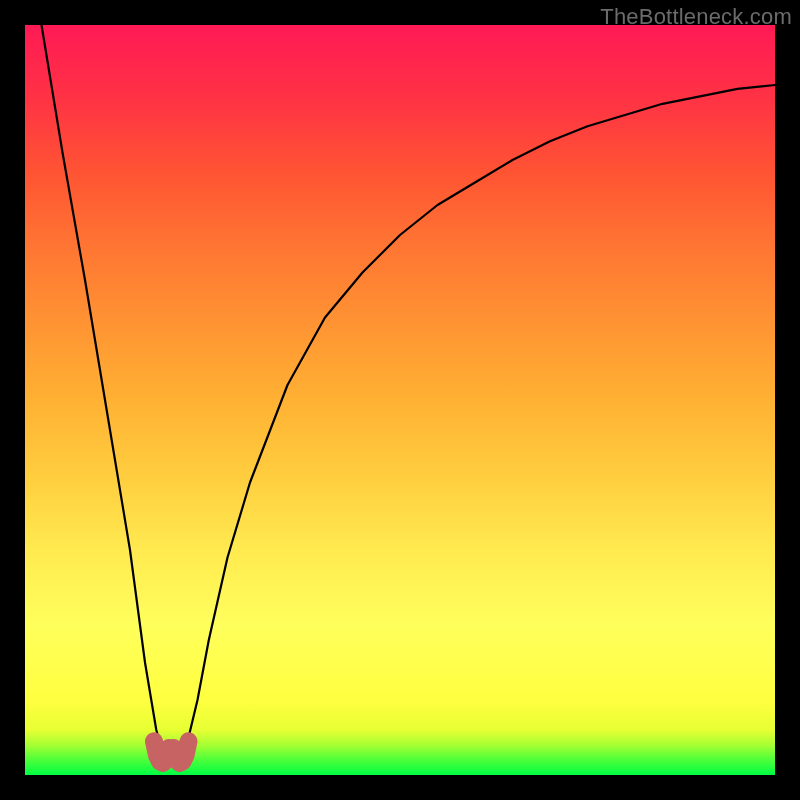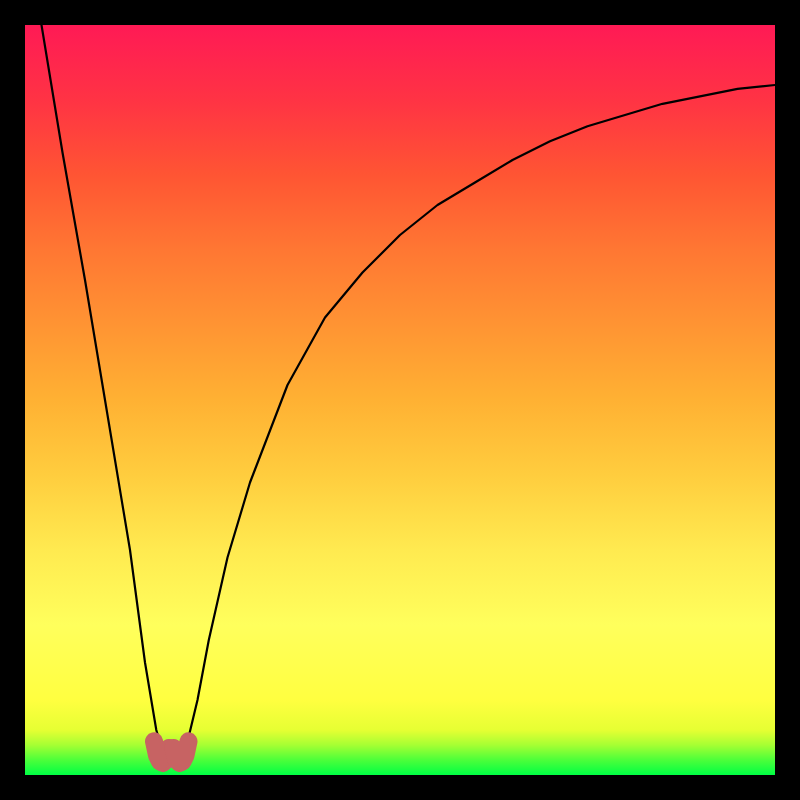--- a/index.html
+++ b/index.html
@@ -62,13 +62,14 @@
 <body>
 
 <div class="frame">
   <div class="plot-area">
     <svg class="curve-svg" viewBox="0 0 750 750" preserveAspectRatio="none">
       <path fill="none" stroke="#000" stroke-width="2.2" stroke-linecap="round" stroke-linejoin="round" d="M16.5 0.0 L37.5 127.5 L60.0 255.0 L82.5 390.0 L105.0 525.0 L120.0 637.5 L131.3 705.0 L138.8 731.3 L142.5 727.5 L150.0 731.3 L157.5 727.5 L163.5 712.5 L172.5 675.0 L183.8 615.0 L202.5 532.5 L225.0 457.5 L262.5 360.0 L300.0 292.5 L337.5 247.5 L375.0 210.0 L412.5 180.0 L450.0 157.5 L487.5 135.0 L525.0 116.3 L562.5 101.3 L600.0 90.0 L637.5 78.8 L675.0 71.3 L712.5 63.8 L750.0 60.0"></path>
       <path fill="none" stroke="#c76363" stroke-width="18" stroke-linecap="round" stroke-linejoin="round" d="M129.0 716.3 L132.0 730.5 L135.0 736.5 L138.0 738.0 L141.0 735.0 L144.0 723.0"></path>
       <path fill="none" stroke="#c76363" stroke-width="18" stroke-linecap="round" stroke-linejoin="round" d="M148.5 723.0 L151.5 735.0 L154.5 738.0 L157.5 736.5 L160.5 730.5 L163.5 716.3"></path>
     </svg>
   </div>
+  <div class="watermark">TheBottleneck.com</div>
 </div>
 
 </body></html>

